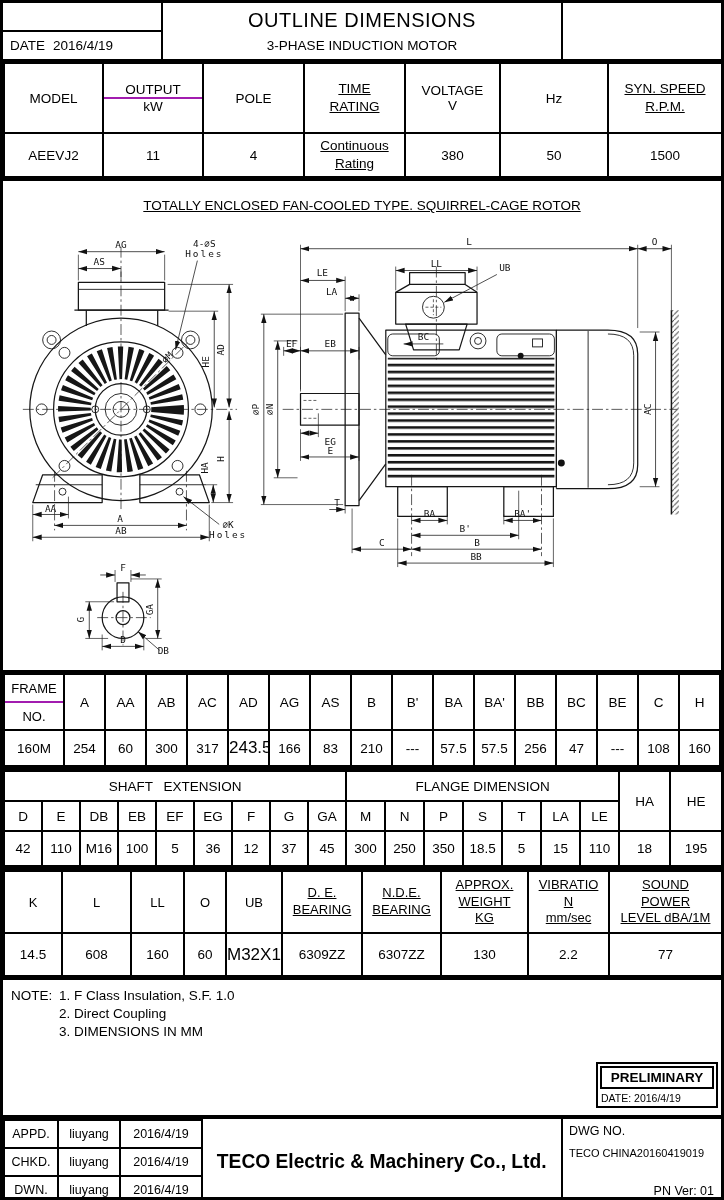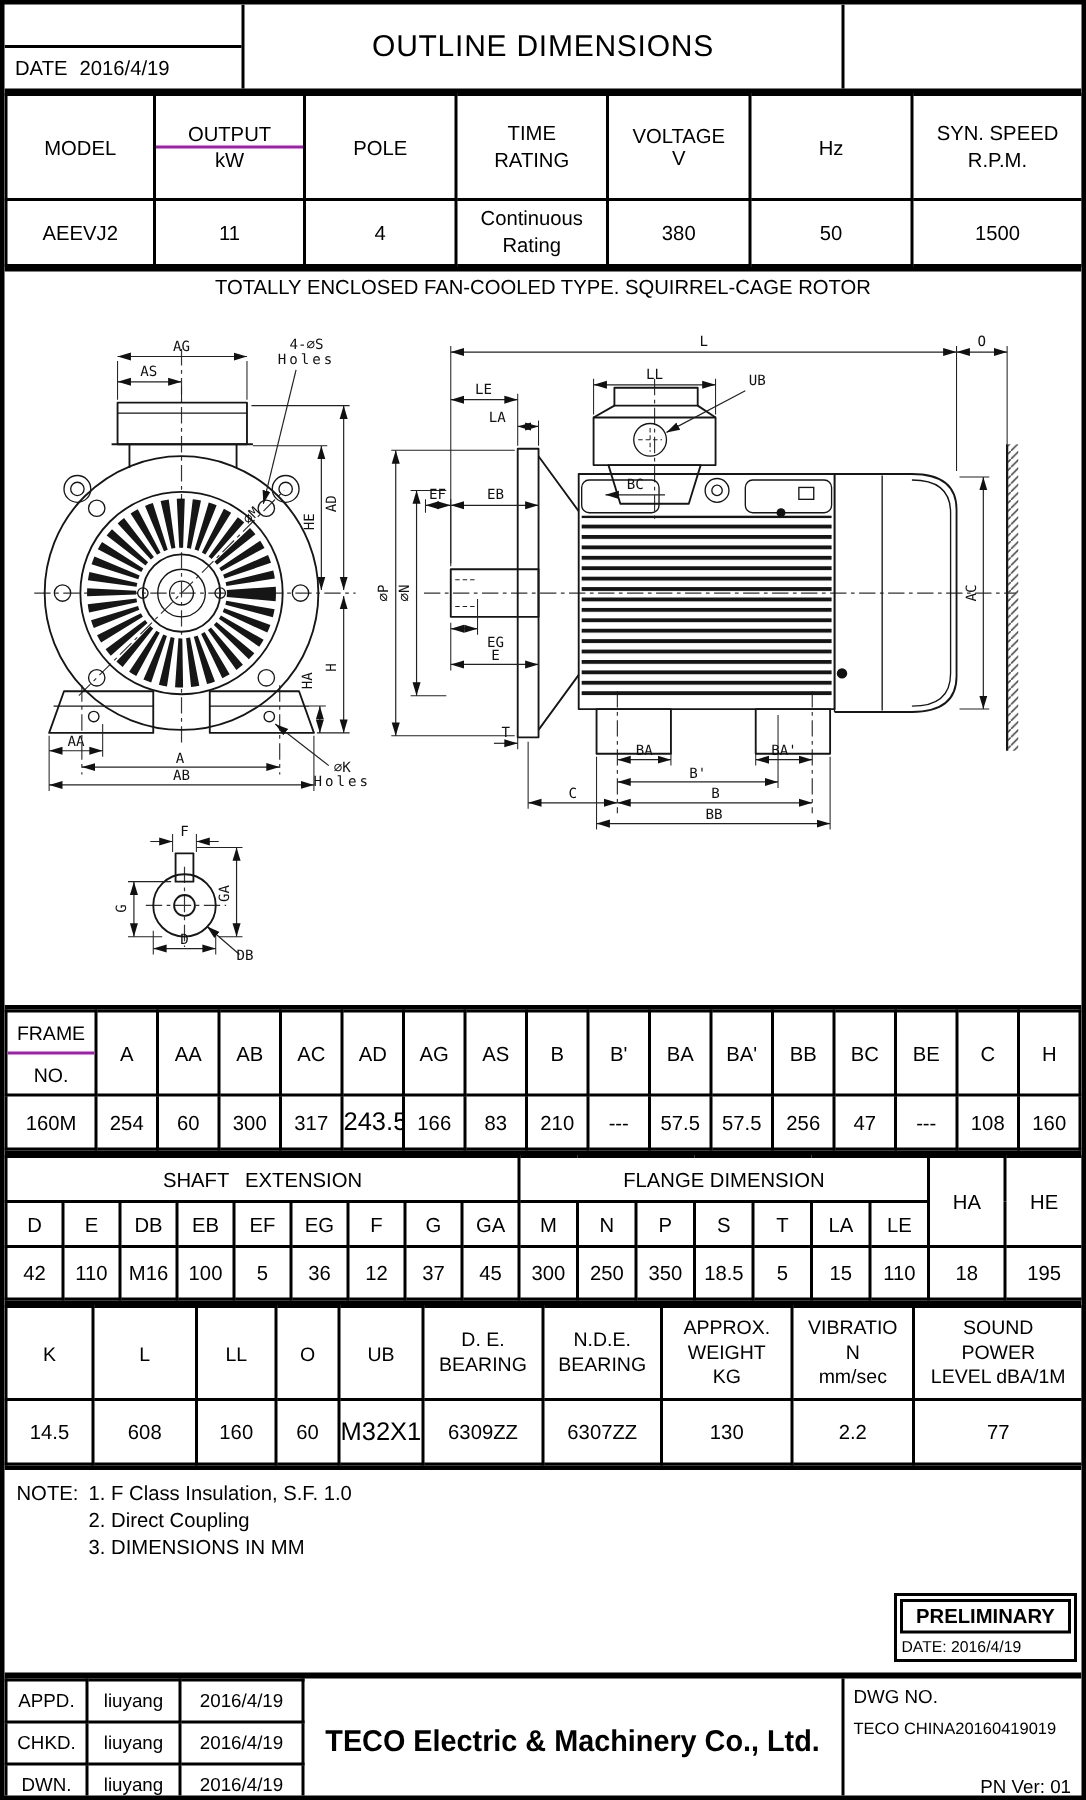--- a/index.html
+++ b/index.html
@@ -11,28 +11,28 @@
   .hdr-left{width:158px;border-right:2px solid #000;display:flex;flex-direction:column;}
   .hdr-left-top{flex:1;border-bottom:2px solid #000;}
   .hdr-left-bot{flex:1;display:flex;align-items:center;padding-left:7px;gap:8px;font-size:13.5px;}
   .hdr-center{width:398px;border-right:2px solid #000;display:flex;flex-direction:column;justify-content:space-evenly;text-align:center;}
   .hdr-title{font-size:20px;letter-spacing:.5px;}
   .hdr-sub{font-size:13.5px;}
   .hdr-right{flex:1;}
   
   table{border-collapse:collapse;table-layout:fixed;width:100%;}
   td{border:2px solid #000;text-align:center;vertical-align:middle;font-size:13.5px;padding:0;overflow:hidden;}
-  .pre{white-space:pre-line;line-height:1.3;}
+  .pre{white-space:pre-line;line-height:1.3;text-decoration:underline;}
   .splitc{display:flex;flex-direction:column;height:100%;}
   .splitc>div{flex:1;display:flex;align-items:center;justify-content:center;}
   .splitc>div+div{border-top:2px solid #a21caf;}
   .vflex{display:flex;flex-direction:column;justify-content:space-between;height:100%;}
   
   .dwg-sec{height:492px;}
-  .dwg-title{height:18px;text-align:center;font-size:13.5px;padding-top:3px;}
+  .dwg-title{height:18px;text-align:center;font-size:13.5px;padding-top:17px;text-decoration:underline;}
   .cl{stroke:#333;stroke-width:.8;fill:none;stroke-dasharray:11 3 2.5 3;}
   .sh{stroke:#161616;stroke-width:1.25;fill:none;stroke-linejoin:round;}
   .sh2{stroke:#161616;stroke-width:.9;fill:none;}
   .dim{stroke:#222;stroke-width:.8;fill:none;marker-start:url(#aS);marker-end:url(#aE);}
   .dim1e{stroke:#222;stroke-width:.8;fill:none;marker-end:url(#aE);}
   .dim1s{stroke:#222;stroke-width:.8;fill:none;marker-start:url(#aS);}
   .ext{stroke:#222;stroke-width:.7;fill:none;}
   .ldr{stroke:#222;stroke-width:.8;fill:none;marker-end:url(#aE);}
   svg text{font:9.5px "DejaVu Sans Mono",monospace;fill:#111;text-anchor:middle;}
   .lsp{letter-spacing:2px;}
@@ -75,20 +75,21 @@
   <div class="hdr sec">
     <div class="hdr-left">
       <div class="hdr-left-top"></div>
       <div class="hdr-left-bot">
         <span>DATE</span>
         <span>2016/4/19</span>
       </div>
     </div>
     <div class="hdr-center">
       <div class="hdr-title">OUTLINE DIMENSIONS</div>
+      <div class="hdr-sub">3-PHASE INDUCTION MOTOR</div>
     </div>
     <div class="hdr-right"></div>
   </div>
 
   <div class="sec">
     <table>
       <colgroup>
           <col style="width:99px">
           <col style="width:100px">
           <col style="width:101px">

